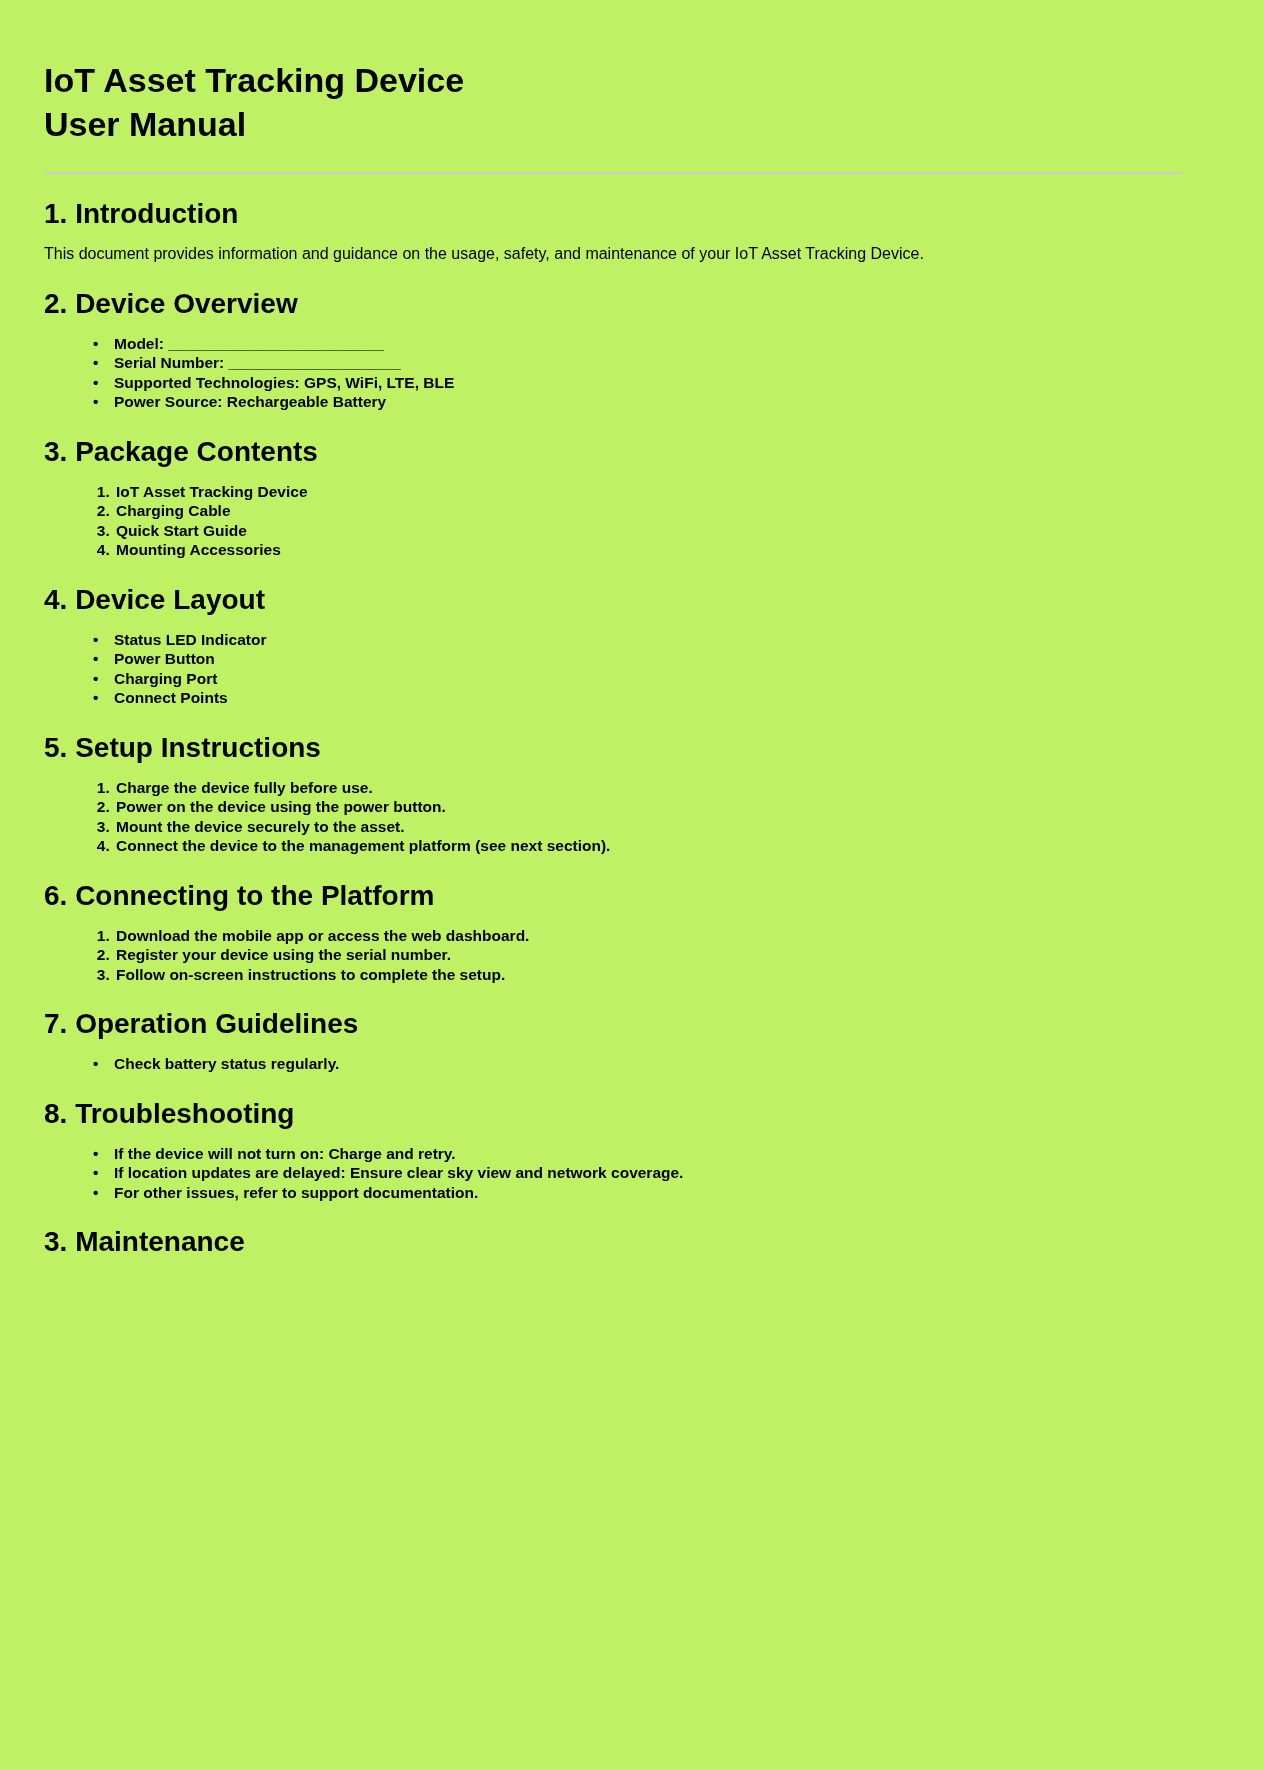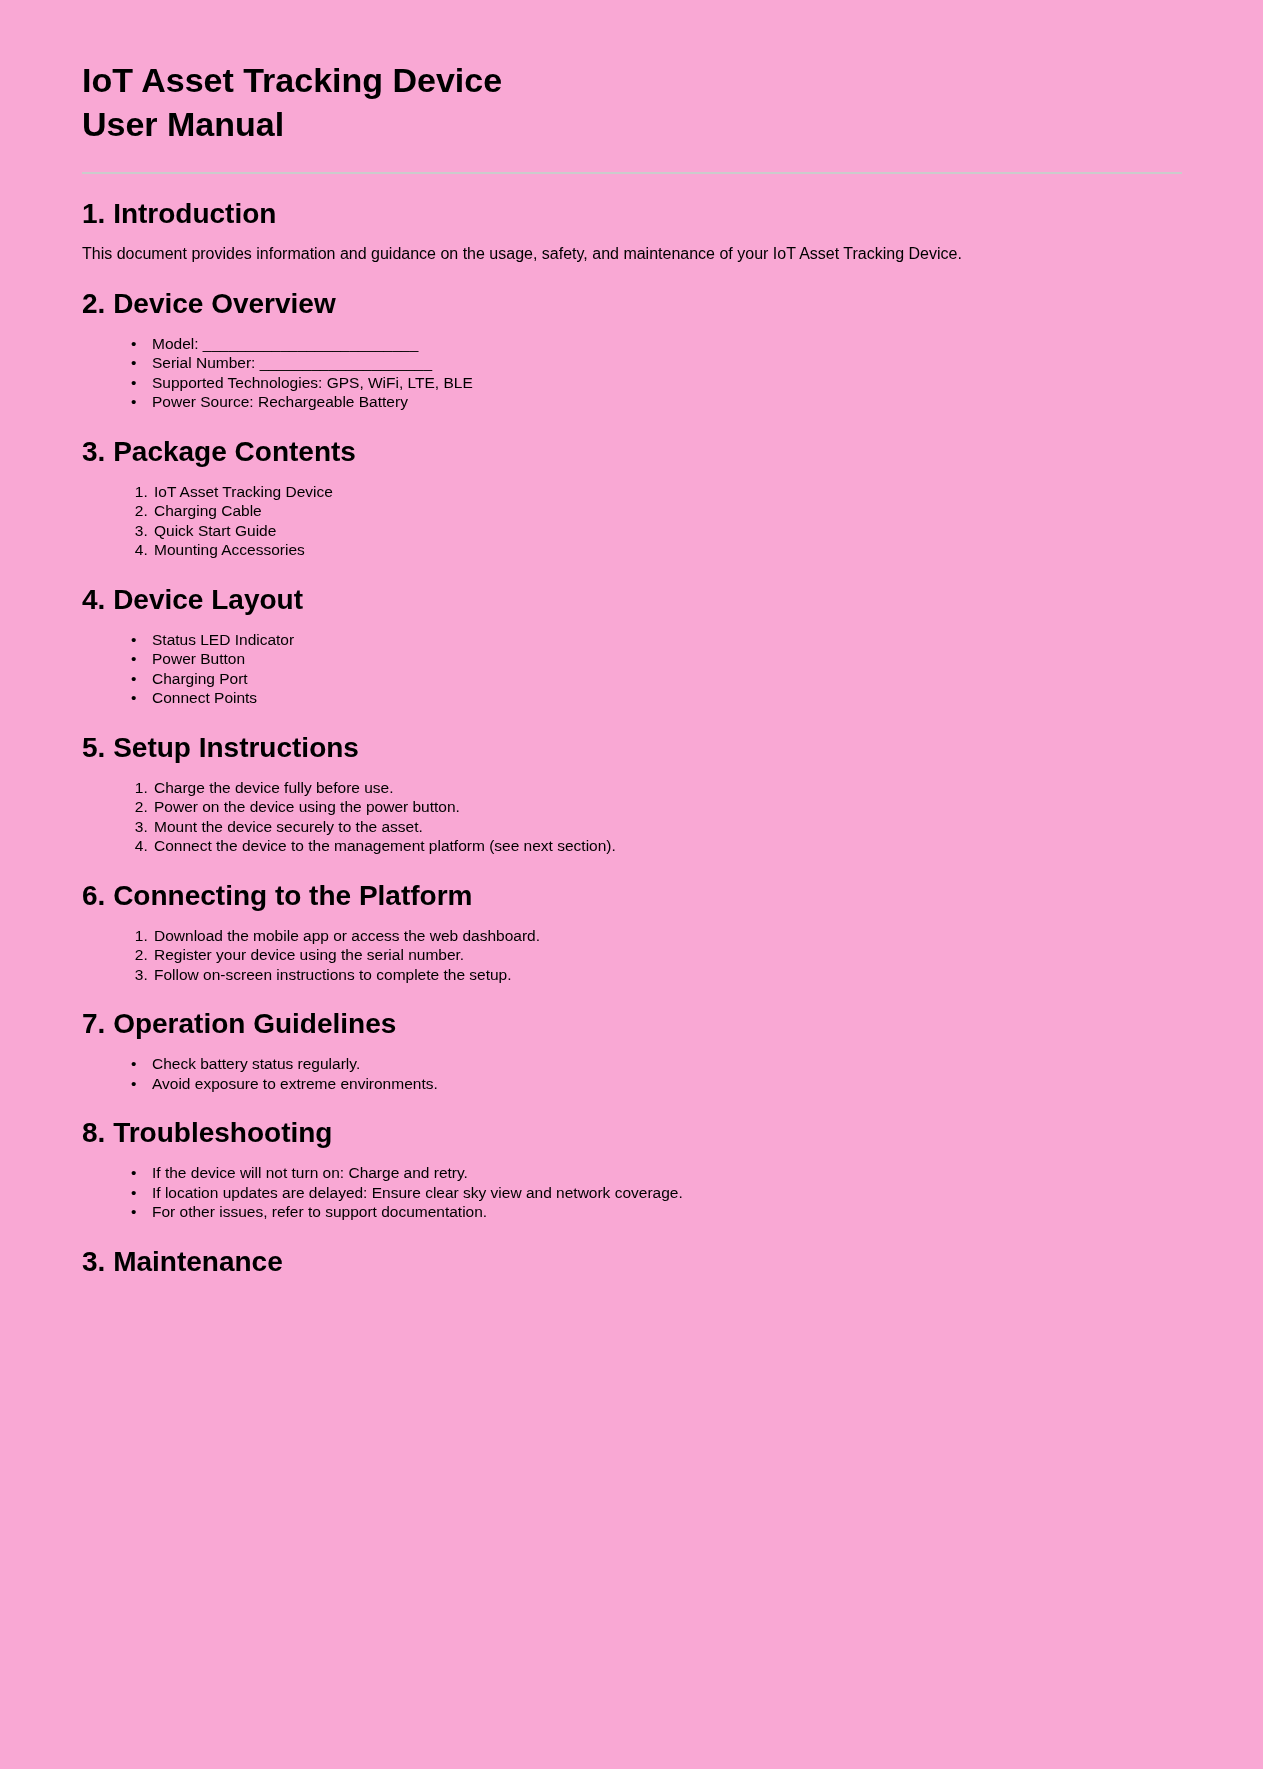--- a/index.html
+++ b/index.html
@@ -7,23 +7,23 @@
     padding: 0;
     background: #ffffff;
     color: #000000;
     font-family: "Liberation Sans", "DejaVu Sans", sans-serif;
   }
   .page {
     position: relative;
     width: 1263px;
     height: 1769px;
     box-sizing: border-box;
-    padding: 58px 81px 0 82px;
+    padding: 58px 81px 0 44px;
     overflow: hidden;
-    background: #f9a8d4;
+    background: #bef264;
   }
   h1.doc-title {
     font-size: 34px;
     line-height: 44px;
     font-weight: bold;
     margin: 0 0 26px 0;
     letter-spacing: 0;
   }
   h1.doc-title .title-line { display: block; }
   hr.divider {
@@ -41,20 +41,21 @@
   p.body-text {
     font-size: 16px;
     line-height: 19.5px;
     margin: 0;
   }
   ul.doc-list, ol.doc-list {
     font-size: 15.5px;
     line-height: 19.5px;
     margin: 0;
     padding: 0 0 0 70px;
+    font-weight: bold;
   }
   ul.doc-list { list-style: none; }
   ul.doc-list > li { position: relative; }
   ul.doc-list > li::before {
     content: "\2022";
     position: absolute;
     left: -21px;
     top: 0;
   }
   ol.doc-list { list-style: decimal; }
@@ -123,21 +124,20 @@
       <li>Download the mobile app or access the web dashboard.</li>
       <li>Register your device using the serial number.</li>
       <li>Follow on-screen instructions to complete the setup.</li>
     </ol>
   </section>
 
   <section>
     <h2 class="section-heading">7. Operation Guidelines</h2>
     <ul class="doc-list">
       <li>Check battery status regularly.</li>
-      <li>Avoid exposure to extreme environments.</li>
     </ul>
   </section>
 
   <section>
     <h2 class="section-heading">8. Troubleshooting</h2>
     <ul class="doc-list">
       <li>If the device will not turn on: Charge and retry.</li>
       <li>If location updates are delayed: Ensure clear sky view and network coverage.</li>
       <li>For other issues, refer to support documentation.</li>
     </ul>

